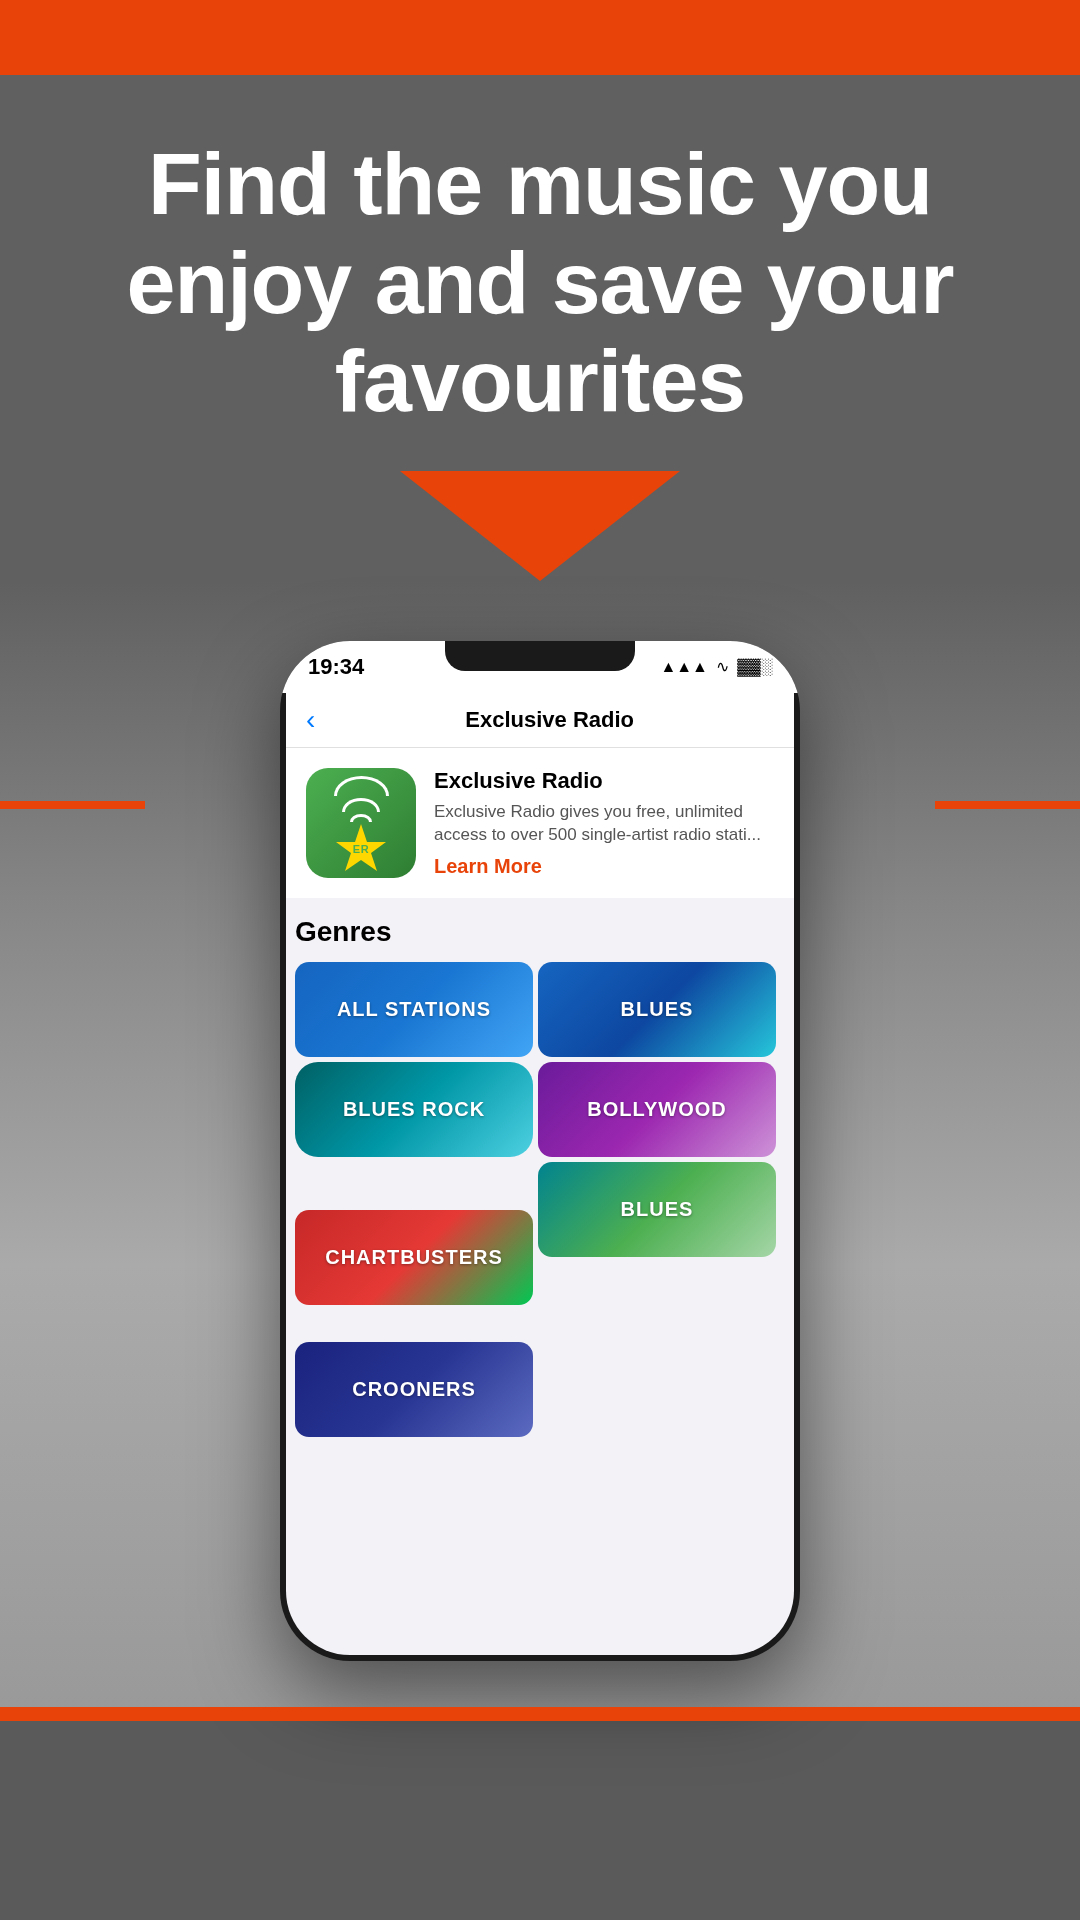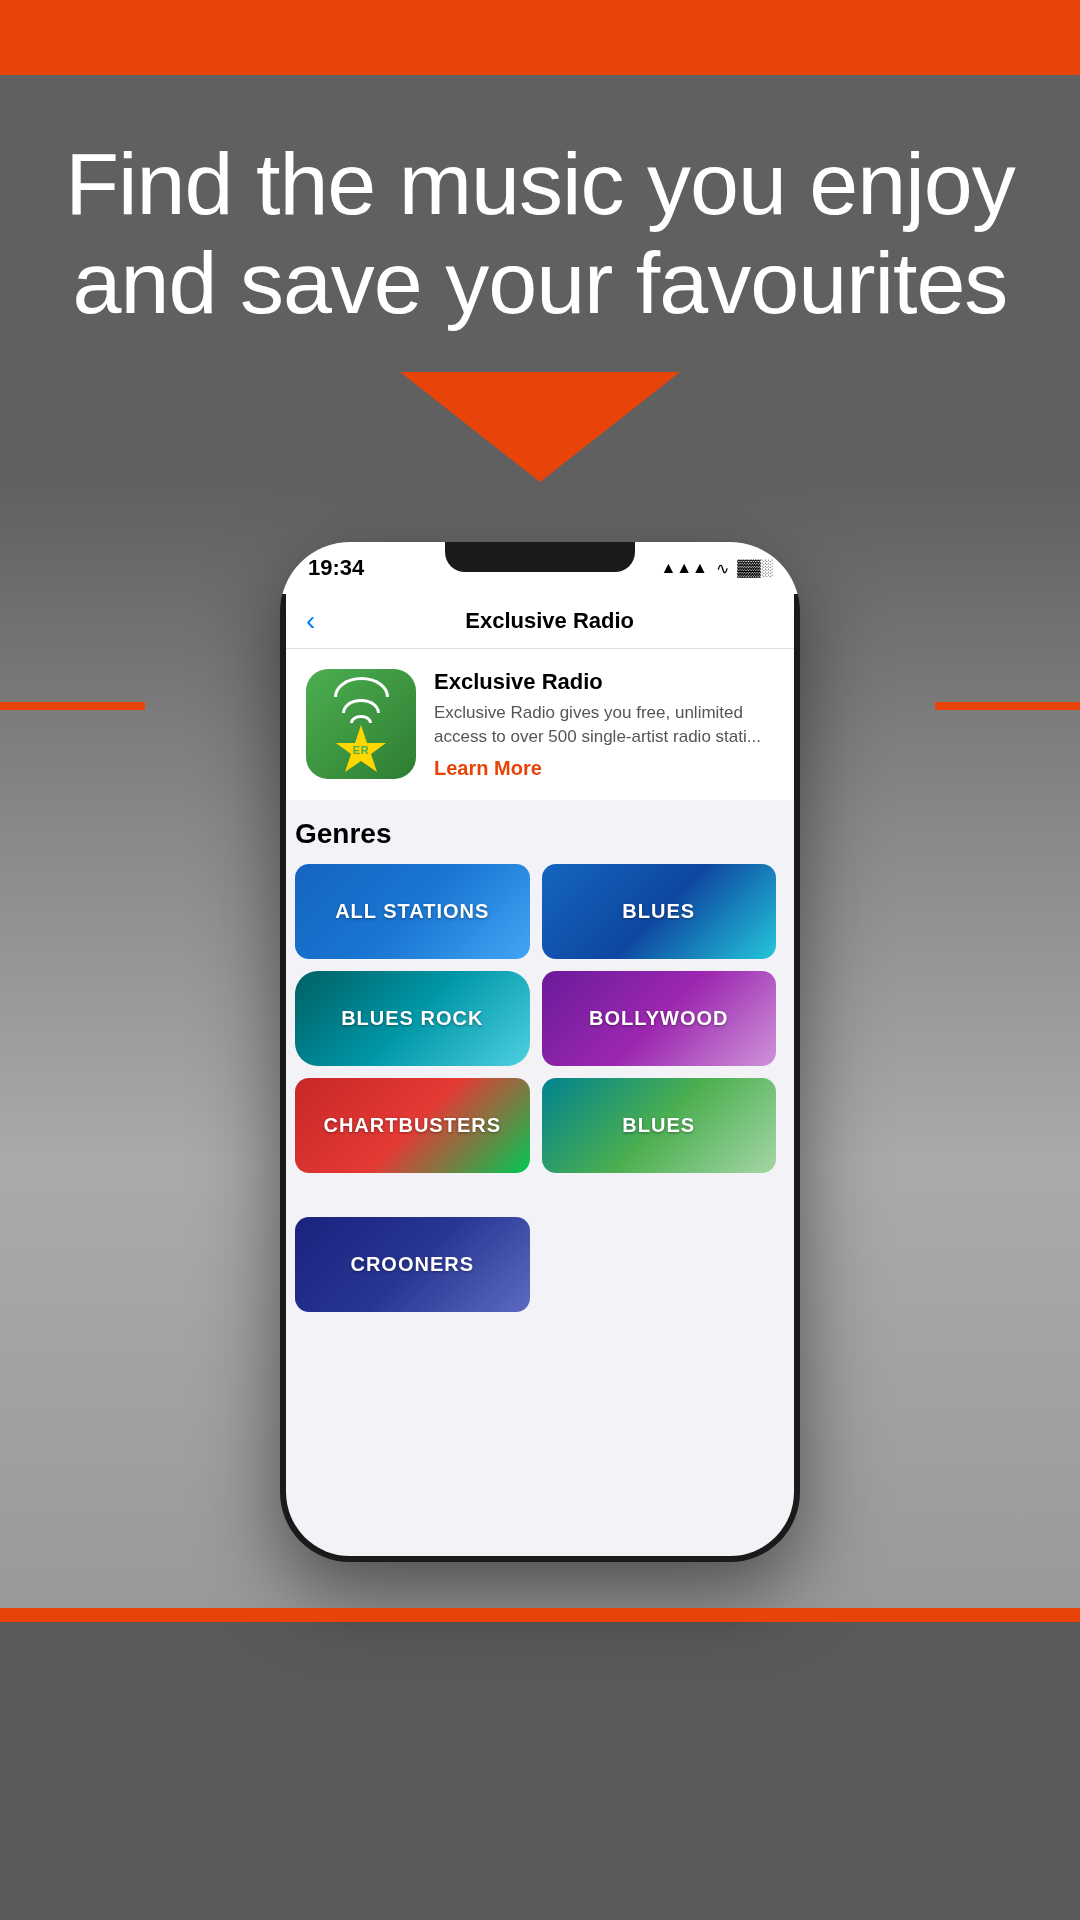--- a/index.html
+++ b/index.html
@@ -25,21 +25,21 @@
       width: 100%;
       background: #606060;
       padding: 60px 40px 0 40px;
       text-align: center;
       position: relative;
     }
 
     .hero-title {
       color: #ffffff;
       font-size: 88px;
-      font-weight: 400;
+      font-weight: 700;
       line-height: 1.12;
       letter-spacing: -1px;
     }
 
     
     .chevron-container {
       display: flex;
       justify-content: center;
       margin-top: 40px;
       margin-bottom: 0;
@@ -230,21 +230,21 @@
     .genres-title {
       font-size: 28px;
       font-weight: 700;
       color: #000;
       margin-bottom: 14px;
     }
 
     .genres-grid {
       display: grid;
       grid-template-columns: 1fr 1fr;
-      gap: 12px;
+      gap: 5px;
     }
 
     .genre-card {
       height: 95px;
       border-radius: 14px;
       display: flex;
       align-items: center;
       justify-content: center;
       overflow: hidden;
       position: relative;
@@ -273,20 +273,21 @@
       border-radius: 23px;
     }
     .genre-bollywood {
       background: linear-gradient(135deg, #6A1B9A, #9C27B0, #CE93D8);
     }
     .genre-country {
       background: linear-gradient(135deg, #B71C1C, #D2691E, #F5CBA7);
     }
     .genre-chartbusters {
       background: linear-gradient(135deg, #C62828, #E53935, #00C853);
+      margin-top: 48px;
     }
     .genre-easy {
       background: linear-gradient(135deg, #00838F, #4CAF50, #A5D6A7);
     }
     .genre-crooners {
       background: linear-gradient(135deg, #1A237E, #283593, #5C6BC0);
       margin-top: 32px;
     }
 
     

